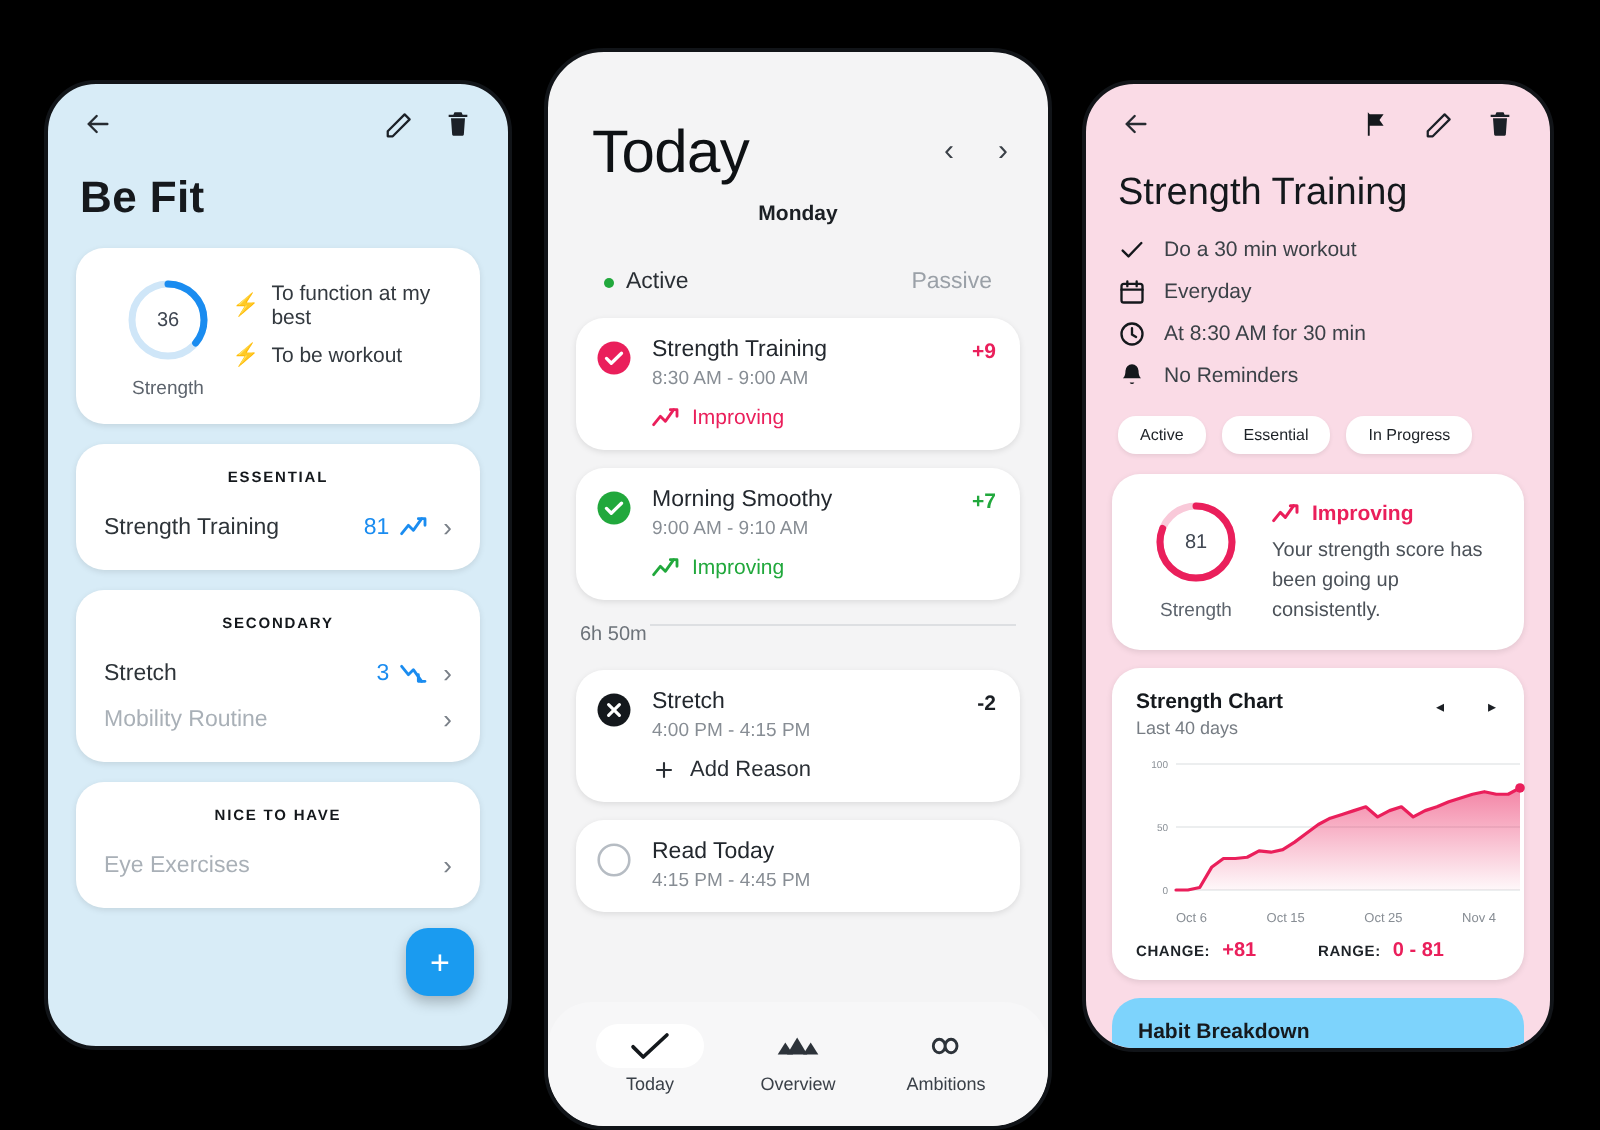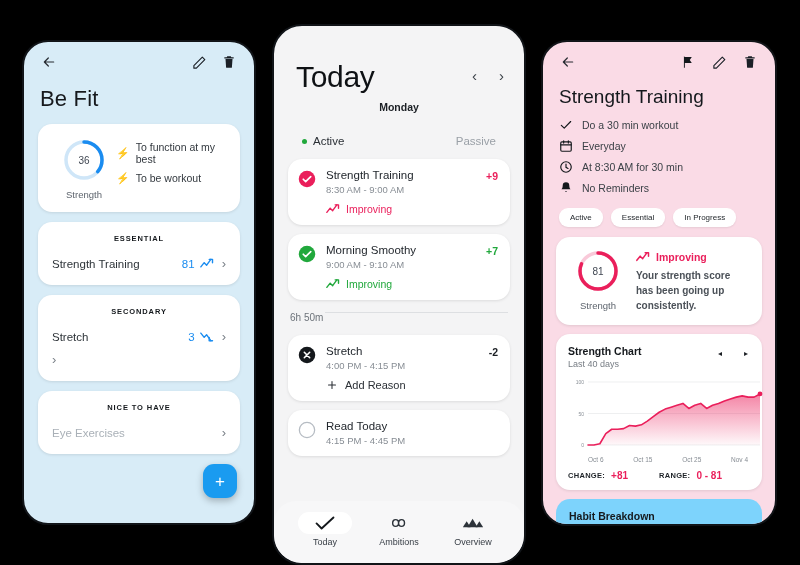--- a/index.html
+++ b/index.html
@@ -43,21 +43,21 @@
   .card {
     background: #ffffff;
     border-radius: 14px;
     box-shadow: 0 1px 3px rgba(0,0,0,.10);
   }
 
   .chev { color: #7a8088; font-size: 13px; line-height: 1; }
 
   
   #phone-left .title {
-    font-size: 22px; color: #16191d; font-weight: 400;
+    font-size: 22px; color: #16191d; font-weight: 700;
     padding: 4px 16px 12px 16px; letter-spacing: .2px;
   }
   #phone-left .body { padding: 0 14px; }
   .score-card { display: flex; align-items: flex-start; padding: 14px 14px 12px 14px; margin-bottom: 10px; }
   .ring-wrap { width: 64px; display: flex; flex-direction: column; align-items: center; }
   .ring { position: relative; width: 44px; height: 44px; }
   .ring svg { display: block; transform: rotate(-90deg); }
   .ring .val {
     position: absolute; inset: 0; display: flex; align-items: center; justify-content: center;
     font-size: 10px; color: #404752;
@@ -134,21 +134,21 @@
   .chips { display: flex; gap: 8px; padding: 6px 16px 10px 16px; }
   .chip {
     background: #fff; border-radius: 9px; padding: 5px 11px;
     font-size: 8px; color: #1d2227; box-shadow: 0 1px 2px rgba(0,0,0,.08);
     cursor: pointer;
   }
   #phone-right .body { padding: 0 13px; }
   .trend-card { display: flex; padding: 12px 12px 12px 10px; margin-bottom: 9px; }
   .trend-card .rtxt { flex: 1; padding-left: 6px; padding-top: 2px; }
   .trend-card .rhead { display: flex; align-items: center; gap: 5px; font-size: 10.5px; color: #ea1f5b; font-weight: 700; }
-  .trend-card .rbody { font-size: 10px; color: #4b5158; line-height: 1.5; margin-top: 5px; font-weight: bold; }
+  .trend-card .rbody { font-size: 10px; color: #4b5158; line-height: 1.5; margin-top: 5px; }
 
   .chart-card { padding: 11px 12px 9px 12px; margin-bottom: 9px; position: relative; }
   .chart-card .ch-title { font-size: 10.5px; font-weight: 700; color: #15191d; }
   .chart-card .ch-sub { font-size: 9px; color: #777d84; margin-top: 2px; }
   .chart-card .ch-nav { position: absolute; right: 14px; top: 15px; display: flex; gap: 22px; }
   .chart-card .ch-nav span { font-size: 8px; color: #1b1f24; cursor: pointer; }
   .plot { position: relative; margin-top: 8px; height: 78px; }
   .plot svg { display: block; }
   .xlabels { display: flex; justify-content: space-between; padding: 1px 2px 0 20px; }
   .xlabels span { font-size: 6.5px; color: #878d94; }
@@ -234,20 +234,21 @@
           <span class="num">3</span>
           <span class="spark">
             <svg width="15" height="11" viewBox="0 0 18 12" fill="none" stroke="#1a8cf0" stroke-width="1.7" stroke-linecap="round" stroke-linejoin="round">
                 <path d="M1 2l4 5 3-3 5 7"></path>
                 <path d="M15 11h-4V7"></path>
               </svg>
           </span>
           <span class="chev">›</span>
         </div>
         <div class="sec-row muted">
+          <span class="name">Mobility Routine</span>
           <span class="chev">›</span>
         </div>
       </div>
 
       <div class="card sec-card">
         <div class="sec-head">NICE TO HAVE</div>
         <div class="sec-row muted">
           <span class="name">Eye Exercises</span>
           <span class="chev">›</span>
         </div>
@@ -369,35 +370,35 @@
       <div class="navitem sel">
         <div class="pill">
           <svg width="22" height="16" viewBox="0 0 26 18" fill="none" stroke="#14181c" stroke-width="2.2" stroke-linecap="round" stroke-linejoin="round">
               <path d="M3 9.5l6 6L23 2.5"></path>
             </svg>
         </div>
         <div class="lbl">Today</div>
       </div>
       <div class="navitem">
         <div class="pill">
-          <svg width="22" height="16" viewBox="0 0 26 14" fill="none" stroke="#2d333a" stroke-width="1.7">
-              <path d="M8 7c0 2.2-1.6 4-3.5 4S1 9.2 1 7s1.6-4 3.5-4S8 4.8 8 7zm0 0c0-2.2 1.6-4 3.5-4S15 4.8 15 7s-1.6 4-3.5 4S8 9.2 8 7z" transform="translate(4.5 0)"></path>
-            </svg>
-        </div>
-        <div class="lbl">Ambitions</div>
-      </div>
-      <div class="navitem">
-        <div class="pill">
           <svg width="22" height="16" viewBox="0 0 26 14" fill="#2d333a">
               <path d="M12.5 2l6 10h-12z"></path>
               <path d="M5.5 5l4.6 7H1z"></path>
               <path d="M20.5 5L25 12h-9z"></path>
             </svg>
         </div>
         <div class="lbl">Overview</div>
+      </div>
+      <div class="navitem">
+        <div class="pill">
+          <svg width="22" height="16" viewBox="0 0 26 14" fill="none" stroke="#2d333a" stroke-width="1.7">
+              <path d="M8 7c0 2.2-1.6 4-3.5 4S1 9.2 1 7s1.6-4 3.5-4S8 4.8 8 7zm0 0c0-2.2 1.6-4 3.5-4S15 4.8 15 7s-1.6 4-3.5 4S8 9.2 8 7z" transform="translate(4.5 0)"></path>
+            </svg>
+        </div>
+        <div class="lbl">Ambitions</div>
       </div>
     </div>
   </div>
 
   <div class="phone" id="phone-right">
     <div class="appbar">
       <div class="icbtn">
         <svg width="16" height="16" viewBox="0 0 24 24" fill="none" stroke="#262b31" stroke-width="1.8" stroke-linecap="round" stroke-linejoin="round">
             <path d="M19 12H5M11 6l-6 6 6 6"></path>
           </svg>

